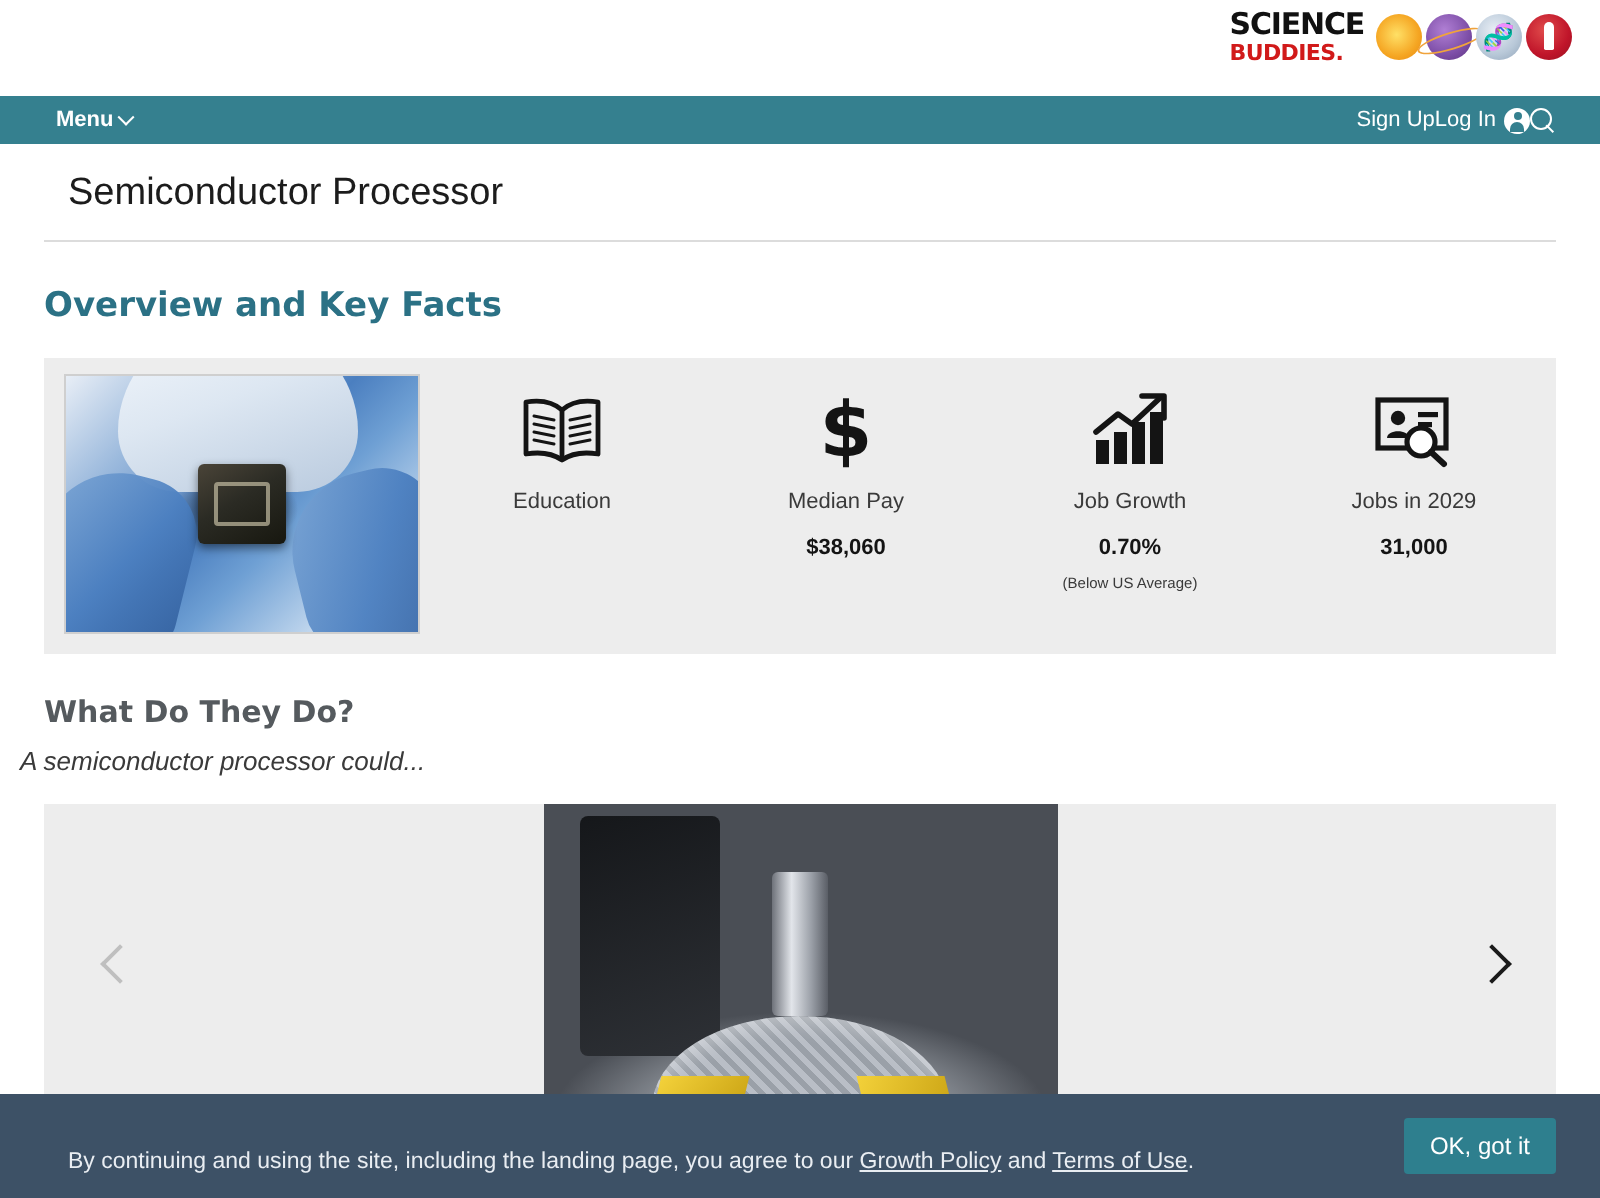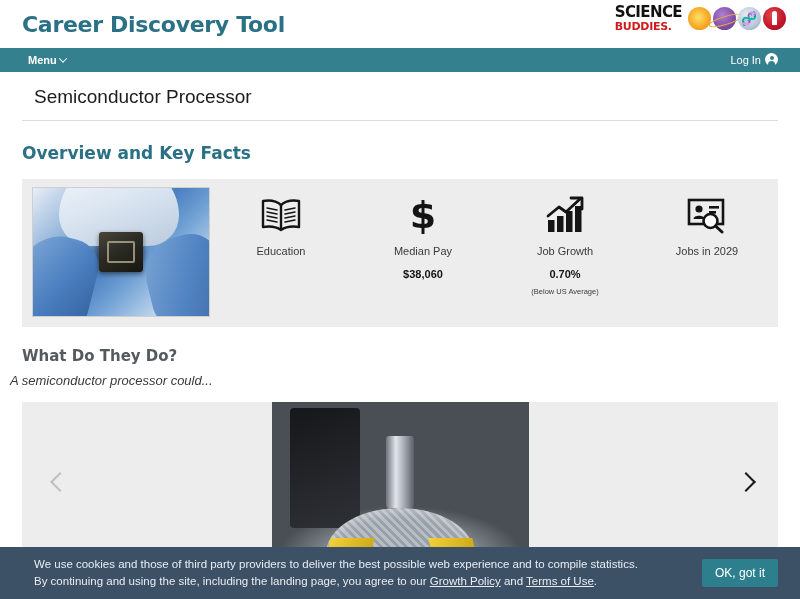--- a/index.html
+++ b/index.html
@@ -93,21 +93,21 @@
     cursor: pointer;
   }
   .chev-down {
     width: 6px; height: 6px;
     border-right: 1.3px solid #ffffff;
     border-bottom: 1.3px solid #ffffff;
     transform: rotate(45deg) translate(-1px,-1px);
   }
   .nav-right {
     position: absolute; right: 22px;
-    display: flex; align-items: center; gap: 14px; flex-direction: column;
+    display: flex; align-items: center; 
   }
   .nav-link { cursor: pointer; display: flex; align-items: center; gap: 4px; }
   .person-icon {
     width: 13px; height: 13px; border-radius: 50%;
     background: #ffffff; position: relative; display: inline-block;
   }
   .person-icon::before {
     content: ""; position: absolute; left: 50%; top: 2.5px;
     margin-left: -2px; width: 4px; height: 4px;
     border-radius: 50%; background: #35808f;
@@ -304,21 +304,20 @@
     border: none; font-size: 12px;
     padding: 7px 13px; cursor: pointer;
     border-radius: 2px;
     font-family: "Liberation Sans", sans-serif;
   }
 </style>
 </head>
 <body>
 
 <div class="site-header">
-  <div class="brand-title">Career Discovery Tool</div>
 
   <div class="sb-logo">
     <div class="sb-wordmark">
       <span class="sb-science">SCIENCE</span>
       <span class="sb-buddies">BUDDIES.</span>
     </div>
     <div class="sb-orbs">
       <span class="orb orb-sun"></span>
       <span class="orb orb-planet"></span>
       <span class="orb orb-dna"></span>
@@ -402,20 +401,21 @@
         <rect x="3" y="4" width="34" height="24" fill="none" stroke="#141414" stroke-width="2.6"></rect>
         <circle cx="13" cy="13" r="3.6" fill="#141414"></circle>
         <path d="M7.5 23 C7.5 18.5 18.5 18.5 18.5 23 Z" fill="#141414"></path>
         <rect x="23" y="10" width="10" height="2.6" fill="#141414"></rect>
         <rect x="23" y="15" width="7" height="2.6" fill="#141414"></rect>
         <circle cx="24.5" cy="25" r="7" fill="#ffffff" stroke="#141414" stroke-width="2.6"></circle>
         <path d="M29.5 30 L36 36" stroke="#141414" stroke-width="3" stroke-linecap="round"></path>
       </svg>
     </div>
     <div class="fact-label">Jobs in 2029</div>
+    <div class="fact-value">31,000</div>
   </div>
 </div>
 
 <h2 class="subsection-head">What Do They Do?</h2>
 <div class="subsection-sub">A semiconductor processor could...</div>
 
 <div class="carousel">
   <div class="carousel-arrow prev">
     <span class="chev"></span>
   </div>
@@ -428,17 +428,17 @@
     <div class="yellow2"></div>
   </div>
 
   <div class="carousel-arrow next">
     <span class="chev"></span>
   </div>
 </div>
 
 <div class="cookie-banner">
   <div class="cookie-text">
-    <span>We use cookies and those of third party providers to deliver the best possible web experience and to compile statistics.</span><br>
+    <br>
     <span>By continuing and using the site, including the landing page, you agree to our </span><a href="#">Growth Policy</a><span> and </span><a href="#">Terms of Use</a><span>.</span>
   </div>
   <button class="cookie-btn">OK, got it</button>
 </div>
 
 </body></html>

